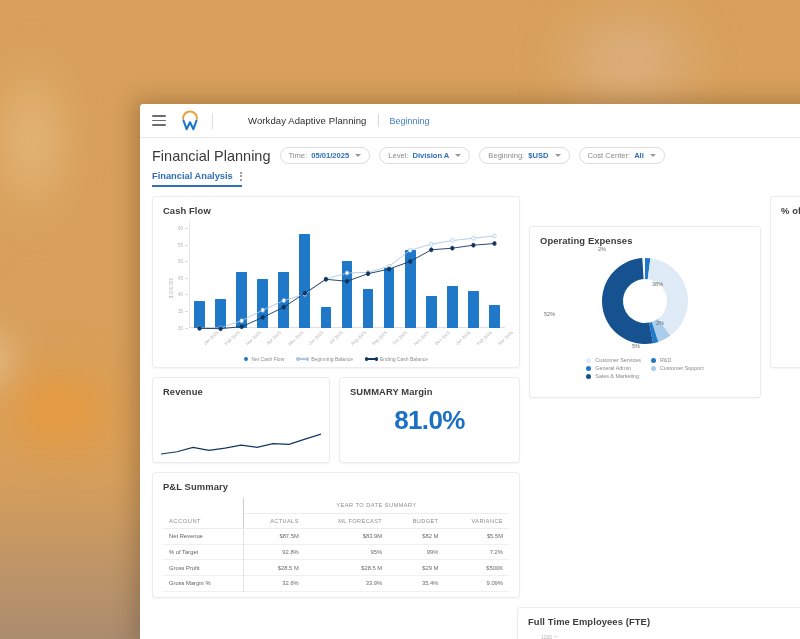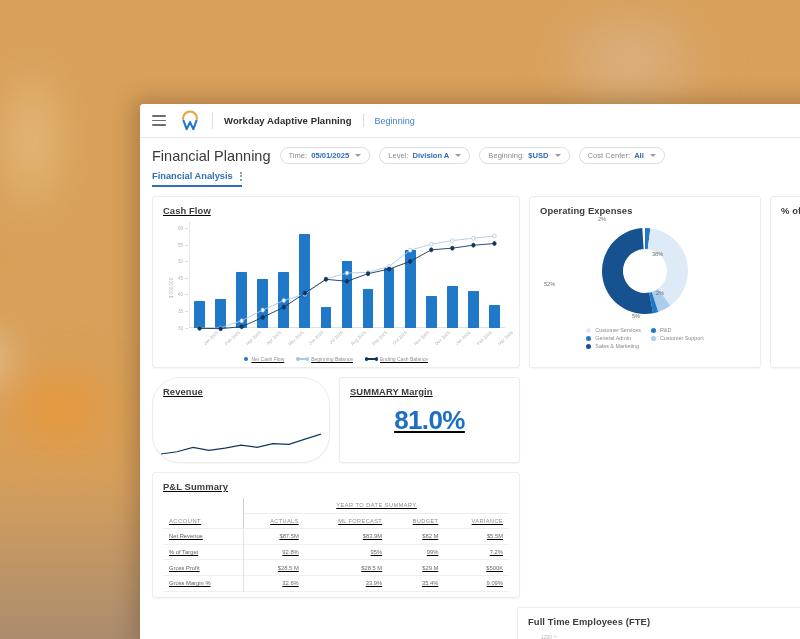--- a/index.html
+++ b/index.html
@@ -61,21 +61,21 @@
     padding: 0 12px;
     border-bottom: 1px solid #e8e8e8;
     background: #fff;
     position: relative;
   }
   .hamburger { width: 14px; display: flex; flex-direction: column; gap: 3px; cursor: pointer; }
   .hamburger span { display: block; height: 1.6px; background: #6d6d6d; border-radius: 1px; }
   .wd-logo { margin-left: 13px; width: 22px; height: 24px; position: relative; }
   .wd-logo svg { display: block; }
   .nav-divider { width: 1px; height: 16px; background: #dddddd; margin: 0 11px; }
-  #brand-name { font-size: 9.5px; font-weight: bold; color: #2b2b2b; letter-spacing: .1px; }
+  #brand-name { font-size: 9.5px; font-weight: normal; color: #2b2b2b; letter-spacing: .1px; margin-left: 24px; }
   #nav-sep2 { width: 1px; height: 13px; background: #d8d8d8; margin: 0 11px; }
   #dashboards-link { font-size: 9px; color: #3f7ecb; cursor: pointer; }
 
   
   #page-header {
     display: flex; align-items: center;
     padding: 9px 12px 0 12px;
     gap: 9px;
   }
   #page-title { font-size: 14.5px; color: #3a3a3a; font-weight: normal; white-space: nowrap; }
@@ -96,21 +96,21 @@
     padding-bottom: 4px;
     border-bottom: 2.5px solid #2f6fb8;
     cursor: pointer;
   }
   #tab-financial-analysis .tab-label { font-size: 9.3px; color: #2f6fb8; font-weight: bold; }
   .kebab { display: flex; flex-direction: column; gap: 1.5px; cursor: pointer; }
   .kebab i { width: 2px; height: 2px; background: #7d7d7d; border-radius: 50%; display: block; }
 
   
   #content { padding: 9px 10px 0 12px; display: flex; gap: 9px; }
-  .col-left { width: 368px; flex: none; text-decoration: underline; }
+  .col-left { width: 368px; flex: none; }
   .col-right { flex: 1; display: flex; gap: 9px; }
 
   .card {
     background: #fff;
     border: 1px solid #ececec;
     border-radius: 3px;
     box-shadow: 0 1px 2px rgba(0,0,0,0.045);
     padding: 8px 10px;
   }
   .card-title { font-size: 9.4px; color: #3c3c3c; font-weight: bold; letter-spacing: .1px; }
@@ -147,21 +147,21 @@
   .lg-dot { width: 4.5px; height: 4.5px; border-radius: 50%; background: #1f78c8; display: block; }
   .lg-line { width: 11px; height: 1.2px; background: #a9c8e8; position: relative; display: block; }
   .lg-line::before, .lg-line::after { content: ""; position: absolute; top: -1.2px; width: 3.4px; height: 3.4px; border-radius: 50%; }
   .lg-line::before { left: -1px; background: #a9c8e8; }
   .lg-line::after { right: -1px; background: #a9c8e8; }
   .lg-line.dark { background: #12355e; }
   .lg-line.dark::before, .lg-line.dark::after { background: #12355e; }
 
   
   #kpi-row { display: flex; gap: 9px; margin-top: 9px; }
-  #card-revenue { width: 178px; height: 86px; position: relative; border-radius: 28px; }
+  #card-revenue { width: 178px; height: 86px; position: relative; }
   #card-ebitda { flex: 1; height: 86px; }
   .kpi-value { font-size: 26px; font-weight: bold; color: #103a70; text-align: center; margin-top: 8px; letter-spacing: -0.6px; }
   #ebitda-value { color: #1b6fc4; }
   #revenue-spark { position: absolute; left: 8px; right: 8px; bottom: 6px; height: 26px; }
 
   
   #card-pl { margin-top: 9px; height: 126px; padding-bottom: 0; }
   #pl-table { width: 100%; border-collapse: collapse; margin-top: 6px; }
   #pl-table th, #pl-table td { font-size: 5.8px; color: #7b7b7b; font-weight: normal; padding: 4.3px 6px; }
   #pl-table thead .grp-head {
@@ -169,21 +169,21 @@
     border-bottom: 1px solid #ededed; font-size: 5.6px;
   }
   #pl-table thead .col-head { letter-spacing: .4px; color: #8d8d8d; border-bottom: 1px solid #ededed; font-size: 5.6px; }
   #pl-table td.acct { text-align: left; color: #5e5e5e; border-right: 1px solid #e3e3e3; }
   #pl-table th.acct-head { text-align: left; color: #8d8d8d; letter-spacing: .5px; vertical-align: bottom; border-right: 1px solid #cfcfcf; border-bottom: 1px solid #ededed; }
   #pl-table td.num { text-align: right; color: #6b6b6b; }
   #pl-table tbody tr { border-bottom: 1px solid #f0f0f0; }
   #pl-table thead th.grp-head { border-left: 1px solid #cfcfcf; }
 
   
-  #card-opex { width: 232px; height: 172px; flex: none; }
+  #card-opex { width: 232px; height: 172px; flex: none; margin-top: 30px; }
   #card-pct-target { width: 120px; height: 172px; flex: none; }
   #donut-wrap { position: relative; height: 108px; margin-top: 2px; }
   #donut-svg { position: absolute; left: 50%; top: 0; transform: translateX(-50%); }
   .donut-label { position: absolute; font-size: 5.6px; color: #6f6f6f; white-space: nowrap; }
   #opex-legend { display: flex; gap: 10px; justify-content: center; margin-top: 1px; }
   .legend-col { display: flex; flex-direction: column; gap: 2px; }
   .opex-lg { display: flex; align-items: center; gap: 4px; font-size: 5.4px; color: #8a8a8a; white-space: nowrap; }
   .opex-dot { width: 5px; height: 5px; border-radius: 50%; display: block; }
 
   

